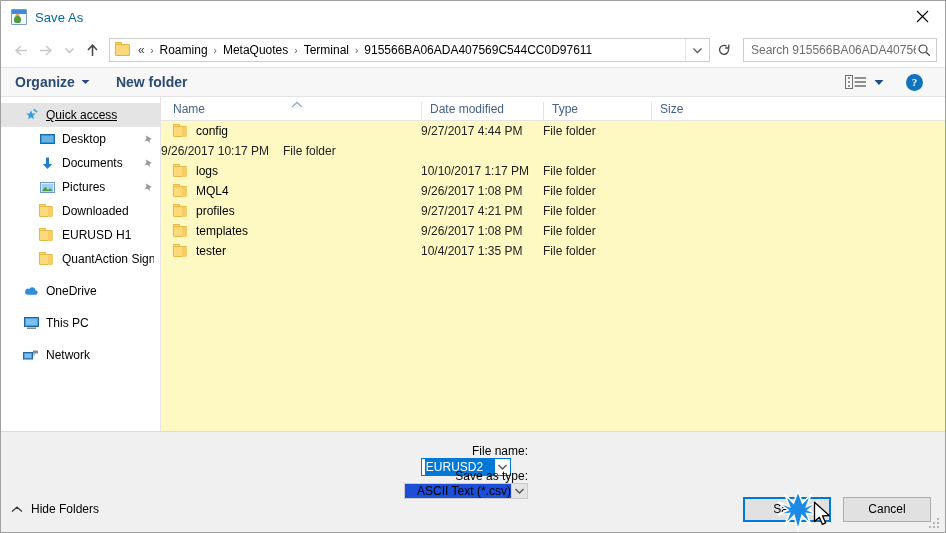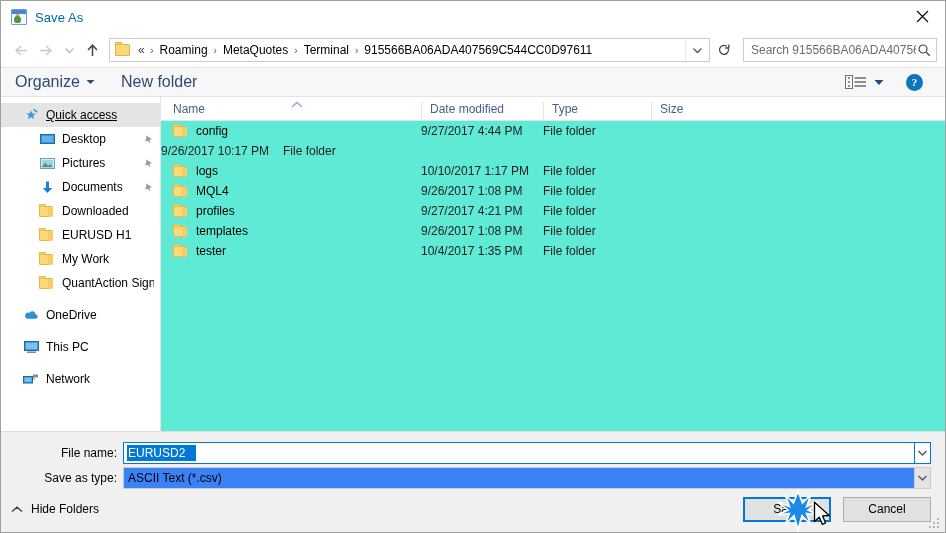--- a/index.html
+++ b/index.html
@@ -149,23 +149,24 @@
   
   .cmdbar {
     height: 30px; min-height: 30px;
     background: #f7f7f7;
     border-top: 1px solid #e4e4e4;
     border-bottom: 1px solid #e4e4e4;
     display: flex; align-items: center;
     padding: 0 8px 0 14px;
   }
   .cmd-item {
-    font-size: 16px; color: #2b4b75;
+    font-size: 14px; color: #2b4b75;
     display: flex; align-items: center;
     margin-right: 26px;
+    font-weight: bold;
   }
   .cmd-caret { margin-left: 6px; display:flex; }
   .cmdbar-right {
     margin-left: auto;
     display: flex; align-items: center;
     padding-right: 14px;
   }
   .viewicon { width: 22px; height: 16px; display:flex; align-items:center;}
   .view-caret { margin-left: 7px; margin-right: 22px; display:flex; }
   .helpbtn {
@@ -237,21 +238,21 @@
     width: 5px; height: 10px;
     background: #f5cc66;
     border-radius: 0 0 2px 0;
   }
 
   
   .filepane {
     flex: 1 1 auto;
     display: flex; flex-direction: column;
     min-width: 0;
-    background: #5eead4;
+    background: #fef9c3;
   }
   .colhdr {
     height: 24px; min-height: 24px;
     display: flex; align-items: flex-end;
     border-bottom: 1px solid #e4e4e4;
     position: relative;
     background: #ffffff;
   }
   .col {
     font-size: 12px; color: #44628a;
@@ -295,20 +296,21 @@
   .footer {
     background: #f0f0f0;
     border-top: 1px solid #dcdcdc;
     padding: 0;
     flex: 0 0 auto;
   }
   .formrow {
     display: flex; align-items: center;
     height: 17px;
     margin-top: 12px;
+    flex-direction: column;
   }
   .formrow.second { margin-top: 8px; }
   .flabel {
     width: 122px; flex: 0 0 auto;
     text-align: right; padding-right: 6px;
     font-size: 12px; color: #000;
   }
   .fieldwrap {
     flex: 1 1 auto;
     height: 22px;
@@ -333,23 +335,23 @@
   .fname-drop {
     width: 17px; flex: 0 0 auto;
     border: 1px solid #0078d7;
     background: #ffffff;
     display: flex; align-items: center; justify-content: center;
   }
   .ftype-input {
     flex: 1 1 auto;
     border: 1px solid #cccccc;
     border-right: none;
-    background: #3b82f6;
-    display: flex; align-items: center;
-    padding-left: 4px;
+    background: #1d4ed8;
+    display: flex; align-items: center;
+    padding-left: 12px;
     min-width: 0; overflow: hidden;
     font-size: 12px; color: #000; text-align: center;
   }
   .ftype-drop {
     width: 17px; flex: 0 0 auto;
     border: 1px solid #cccccc;
     background: #e4e4e4;
     display: flex; align-items: center; justify-content: center;
   }
   .btnrow {
@@ -534,41 +536,41 @@
         <span class="slabel">Desktop</span>
         <span class="pin">
           <svg width="11" height="11" viewBox="0 0 11 11">
             <path d="M3 1.5 L8.5 4.8 L6.6 6.2 L6.9 9.5 L4.6 6.8 L1.4 7.2 L3.3 5 Z" fill="#9b9b9b"></path>
           </svg>
         </span>
       </div>
 
       <div class="srow ind1">
         <span class="sicon">
+          <svg width="15" height="15" viewBox="0 0 15 15">
+            <path d="M6 1.5 h3 v6.5 h3.2 L7.5 13 L2.8 8 H6 Z" fill="#1f7fd0"></path>
+          </svg>
+        </span>
+        <span class="slabel">Documents</span>
+        <span class="pin">
+          <svg width="11" height="11" viewBox="0 0 11 11">
+            <path d="M3 1.5 L8.5 4.8 L6.6 6.2 L6.9 9.5 L4.6 6.8 L1.4 7.2 L3.3 5 Z" fill="#9b9b9b"></path>
+          </svg>
+        </span>
+      </div>
+
+      <div class="srow ind1">
+        <span class="sicon">
           <svg width="15" height="13" viewBox="0 0 15 13">
             <rect x="0.5" y="1.5" width="14" height="10" fill="#e8f2fb" stroke="#6f9bc4"></rect>
             <rect x="1.8" y="2.8" width="11.4" height="7.4" fill="#9ed0f0"></rect>
             <path d="M1.8 10.2 L5.2 5.8 L8 9 L10 7.2 L13.2 10.2 Z" fill="#4f9a4f"></path>
           </svg>
         </span>
         <span class="slabel">Pictures</span>
-        <span class="pin">
-          <svg width="11" height="11" viewBox="0 0 11 11">
-            <path d="M3 1.5 L8.5 4.8 L6.6 6.2 L6.9 9.5 L4.6 6.8 L1.4 7.2 L3.3 5 Z" fill="#9b9b9b"></path>
-          </svg>
-        </span>
-      </div>
-
-      <div class="srow ind1">
-        <span class="sicon">
-          <svg width="15" height="15" viewBox="0 0 15 15">
-            <path d="M6 1.5 h3 v6.5 h3.2 L7.5 13 L2.8 8 H6 Z" fill="#1f7fd0"></path>
-          </svg>
-        </span>
-        <span class="slabel">Documents</span>
         <span class="pin">
           <svg width="11" height="11" viewBox="0 0 11 11">
             <path d="M3 1.5 L8.5 4.8 L6.6 6.2 L6.9 9.5 L4.6 6.8 L1.4 7.2 L3.3 5 Z" fill="#9b9b9b"></path>
           </svg>
         </span>
       </div>
 
       <div class="srow ind1">
         <span class="sicon">
           <span class="folder">
@@ -584,30 +586,20 @@
         <span class="sicon">
           <span class="folder">
               <span class="ft"></span>
               <span class="fb"></span>
               <span class="fsh"></span>
             </span>
         </span>
         <span class="slabel">EURUSD H1</span>
       </div>
 
-      <div class="srow ind1">
-        <span class="sicon">
-          <span class="folder">
-              <span class="ft"></span>
-              <span class="fb"></span>
-              <span class="fsh"></span>
-            </span>
-        </span>
-        <span class="slabel">My Work</span>
-      </div>
 
       <div class="srow ind1">
         <span class="sicon">
           <span class="folder">
               <span class="ft"></span>
               <span class="fb"></span>
               <span class="fsh"></span>
             </span>
         </span>
         <span class="slabel">QuantAction Signal</span>

